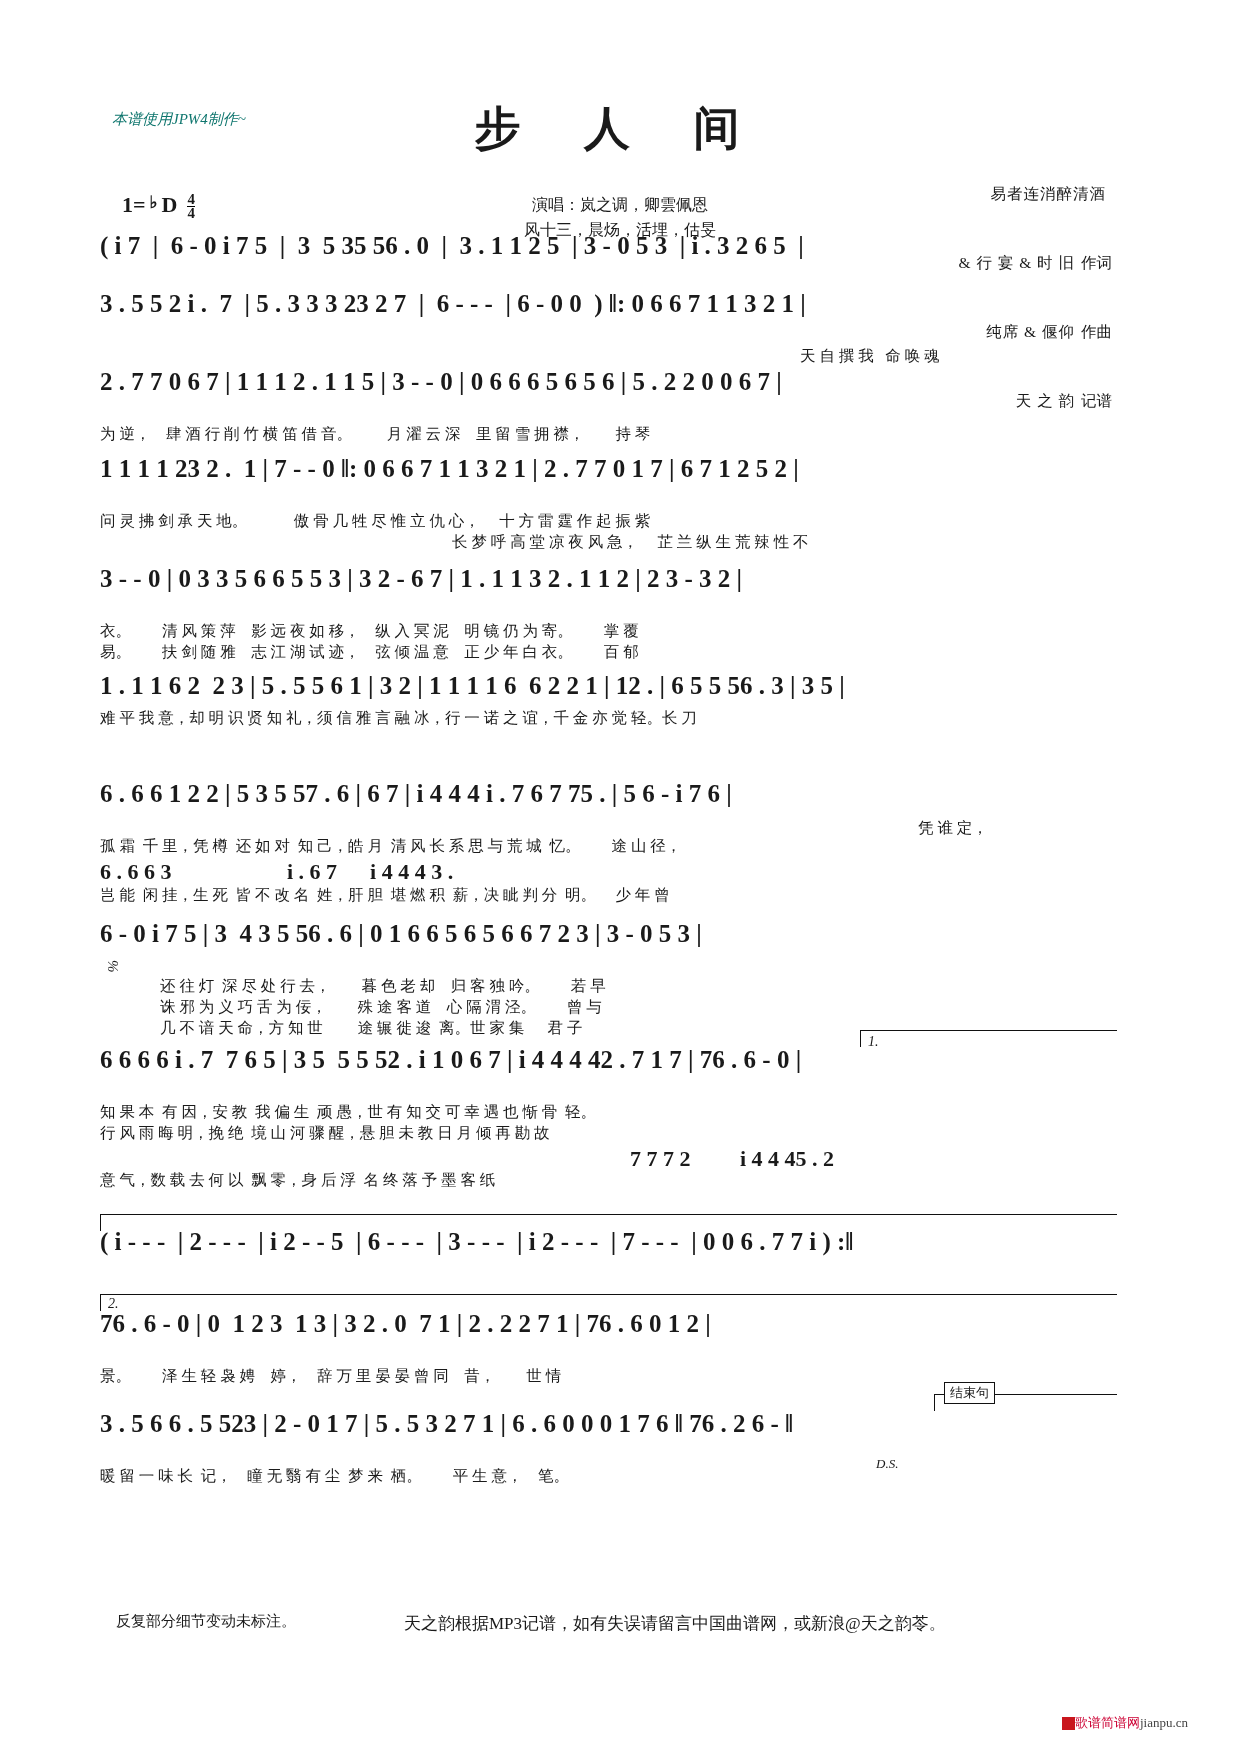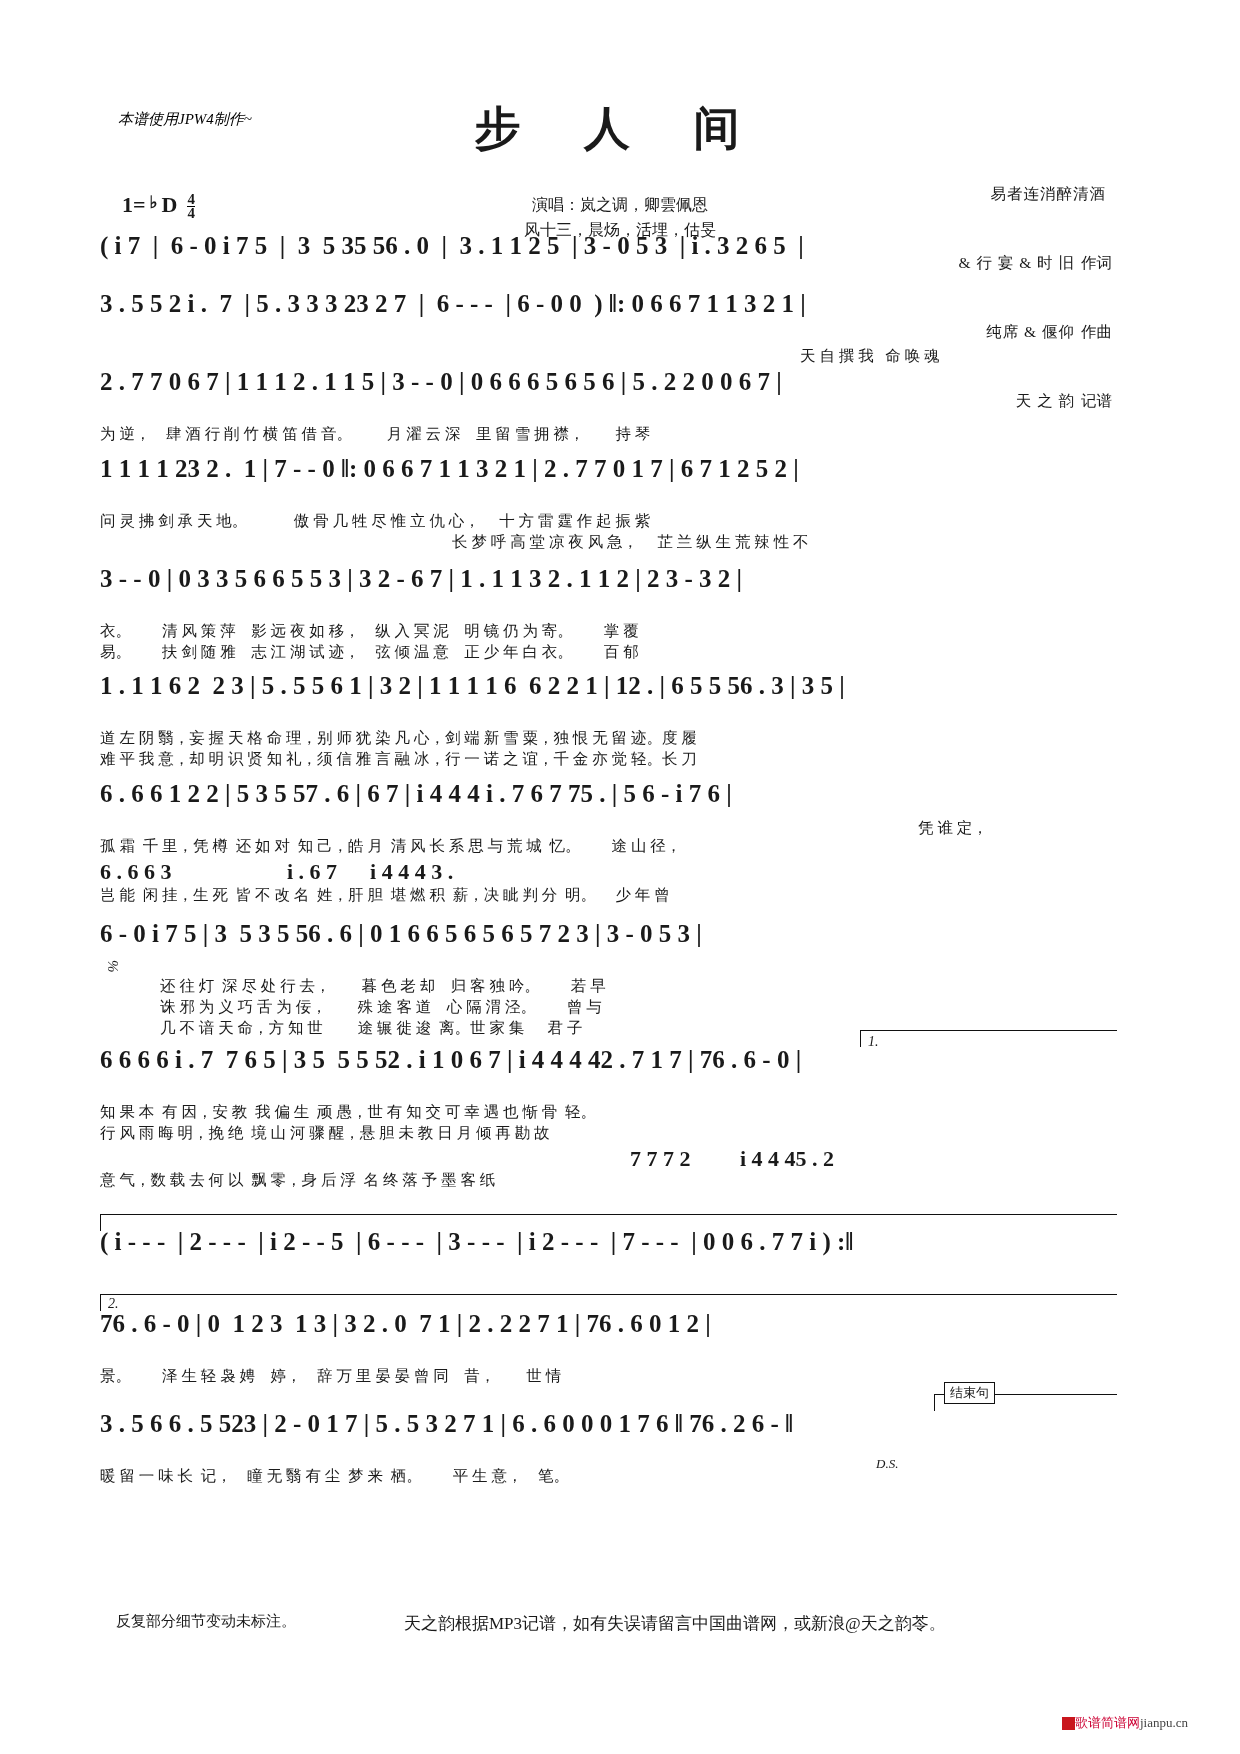--- a/index.html
+++ b/index.html
@@ -8,22 +8,22 @@
     background:#ffffff;
     font-family:"Liberation Serif",serif;
     color:#1a1a1a;
     position:relative;
     overflow:hidden;
   }
   .page{position:relative;width:1240px;height:1754px;}
 
   
   .jpw-note{
-    position:absolute;left:118px;top:110px;
-    font-size:15px;font-style:italic;color:#000000;
+    position:absolute;left:112px;top:110px;
+    font-size:15px;font-style:italic;color:#0f766e;
     font-family:"Liberation Serif",serif;
   }
   .title{
     position:absolute;left:0;top:98px;width:1240px;
     text-align:center;
     font-size:46px;font-weight:700;letter-spacing:26px;
     font-family:"Liberation Serif",serif;
   }
   .credits{
     position:absolute;right:128px;top:136px;
@@ -143,34 +143,33 @@
   </div>
 
   <div class="sys" style="top:565px">
     <div class="line notes">3 - - 0 | 0 3 3 5 6 6 5 5 3 | 3 2 - 6 7 | 1 . 1 1 3 2 . 1 1 2 | 2 3 - 3 2 |</div>
     <div class="lyr">衣。　　清 风 策 萍　影 远 夜 如 移，　纵 入 冥 泥　明 镜 仍 为 寄。　　掌 覆</div>
     <div class="lyr lyr2">易。　　扶 剑 随 雅　志 江 湖 试 迹，　弦 倾 温 意　正 少 年 白 衣。　　百 郁</div>
   </div>
 
   <div class="sys" style="top:672px">
     <div class="line notes">1 . 1 1 6 2  2 3 | 5 . 5 5 6 1 | 3 2 | 1 1 1 1 6  6 2 2 1 | 12 . | 6 5 5 56 . 3 | 3 5 |</div>
-    <div class="lyr">道 左 阴 翳，妄 握 天 格 命 理，别 师 犹 染 凡 心，剑 端 新 雪 粟，独 恨 无 留 迹。度 履</div>
     <div class="lyr lyr2">难 平 我 意，却 明 识 贤 知 礼，须 信 雅 言 融 冰，行 一 诺 之 谊，千 金 亦 觉 轻。长 刀</div>
   </div>
 
   <div class="sys" style="top:780px">
     <div class="line notes">6 . 6 6 1 2 2 | 5 3 5 57 . 6 | 6 7 | i 4 4 4 i . 7 6 7 75 . | 5 6 - i 7 6 |</div>
     <div class="lyr">孤 霜  千 里，凭 樽  还 如 对  知 己，皓 月  清 风 长 系 思 与 荒 城  忆。　　途 山 径，</div>
     <div class="line notes" style="font-size:22px;height:28px">6 . 6 6 3　　　　　 i . 6 7 　 i 4 4 4 3 .</div>
     <div class="lyr lyr2">岂 能  闲 挂，生 死  皆 不 改 名  姓，肝 胆  堪 燃 积  薪，决 眦 判 分  明。　 少 年 曾</div>
   </div>
   <div style="position:absolute;left:918px;top:818px;font-size:15.5px">凭 谁 定，</div>
 
   <div class="sys" style="top:920px">
-    <div class="line notes">6 - 0 i 7 5 | 3  5 3 5 56 . 6 | 0 1 6 6 5 6 5 6 5 7 2 3 | 3 - 0 5 3 |</div>
+    <div class="line notes">6 - 0 i 7 5 | 3  4 3 5 56 . 6 | 0 1 6 6 5 6 5 6 6 7 2 3 | 3 - 0 5 3 |</div>
     <div class="lyr" style="padding-left:60px">还 往 灯  深 尽 处 行 去，　　暮 色 老 却　归 客 独 吟。　　若 早</div>
     <div class="lyr lyr2" style="padding-left:60px">诛 邪 为 义 巧 舌 为 佞，　　殊 途 客 道　心 隔 渭 泾。　　曾 与</div>
     <div class="lyr lyr2" style="padding-left:60px">几 不 谙 天 命，方 知 世 　　途 辗 徙 逡  离。世 家 集 　 君 子</div>
   </div>
 
   <div class="sys" style="top:1046px">
     <div class="line notes">6 6 6 6 i . 7  7 6 5 | 3 5  5 5 52 . i 1 0 6 7 | i 4 4 4 42 . 7 1 7 | 76 . 6 - 0 |</div>
     <div class="lyr">知 果 本  有 因，安 教  我 偏 生  顽 愚，世 有 知 交 可 幸 遇 也 惭 骨  轻。</div>
     <div class="lyr lyr2">行 风 雨 晦 明，挽 绝  境 山 河 骤 醒，悬 胆 未 教 日 月 倾 再 勘 故</div>
     <div class="line notes" style="font-size:22px;height:26px;padding-left:530px">7 7 7 2　　 i 4 4 45 . 2</div>

